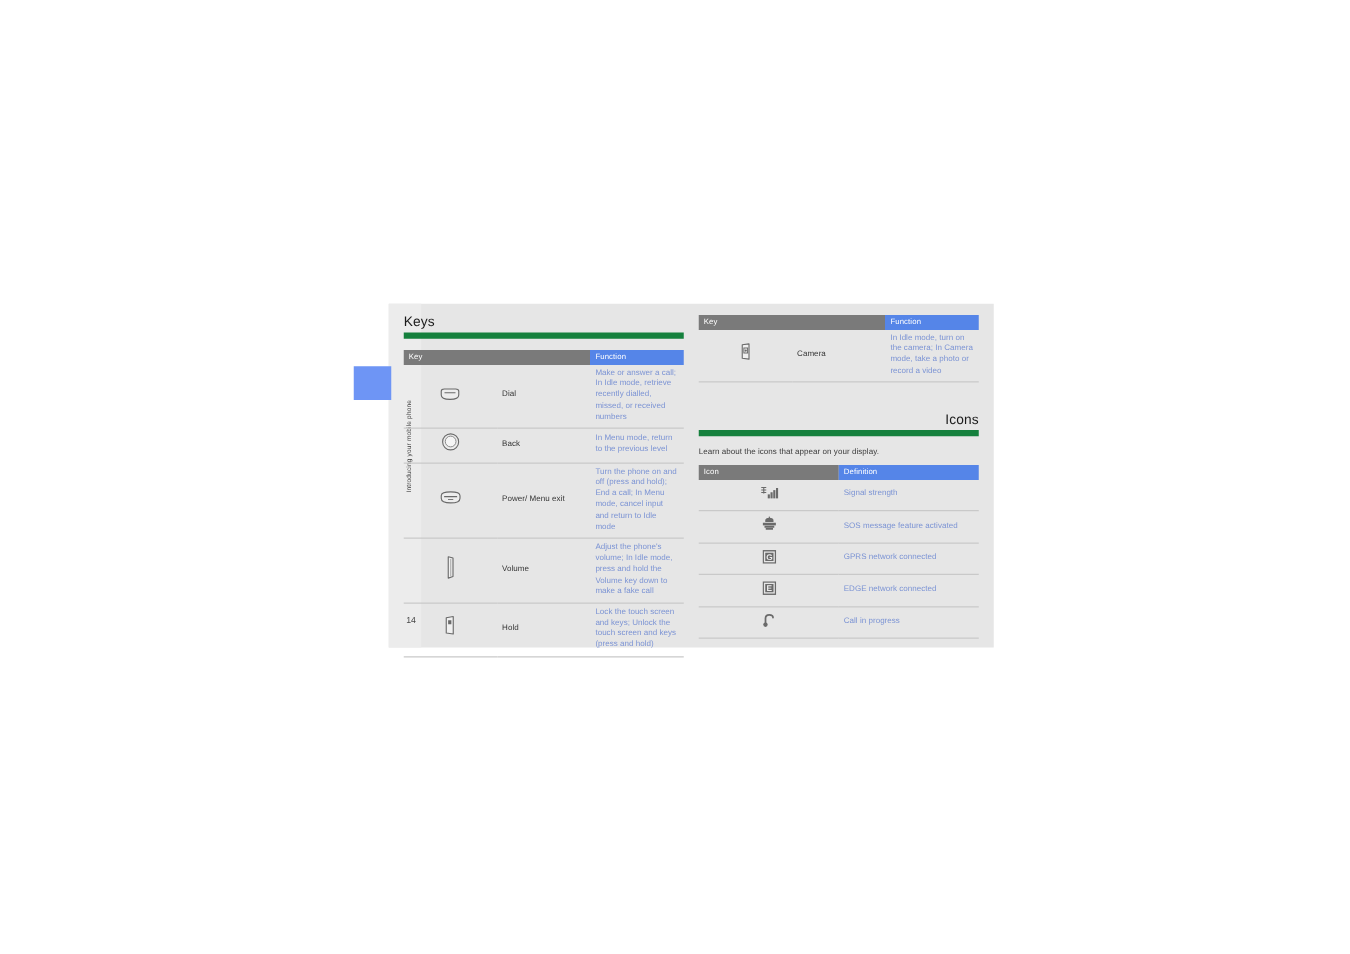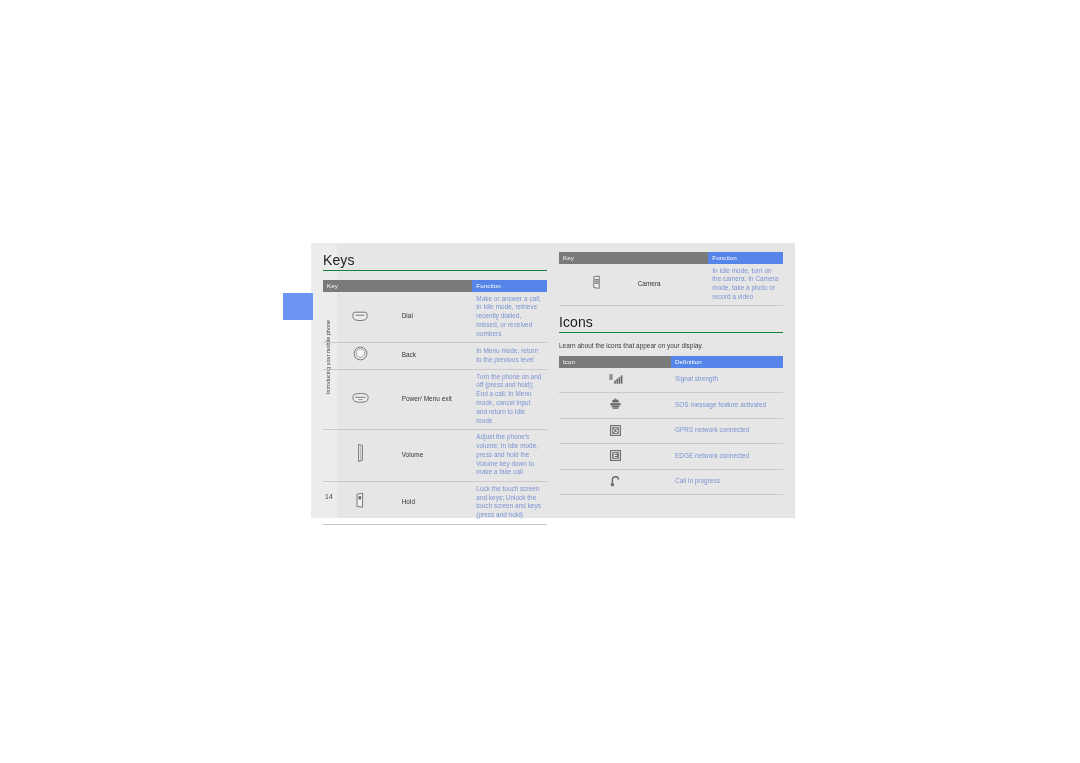--- a/index.html
+++ b/index.html
@@ -77,24 +77,24 @@
 
   .col {
     position: absolute;
     top: 0;
     width: 224px;
   }
   .col-left  { left: 0px; }
   .col-right { left: 236px; }
 
   .section-title {
-    font-size: 14px;
+    font-size: 11px;
     color: #1b1b1b;
     padding-bottom: 2px;
-    border-bottom: 1px solid #15803d;
+    border-bottom: 5px solid #15803d;
     margin-bottom: 9px;
     letter-spacing: 0.1px;
   }
 
   .section-intro {
     font-size: 6.4px;
     color: #3a3a3a;
     margin-bottom: 7px;
     letter-spacing: 0.05px;
   }
@@ -283,21 +283,21 @@
                     <circle cx="4.6" cy="6.4" r="0.9" fill="#6a6a6a"></circle>
                   </svg>
                 </span>
               </td>
               <td class="c-name">Camera</td>
               <td class="c-desc">In Idle mode, turn on the camera; In Camera mode, take a photo or record a video</td>
             </tr>
           </tbody>
         </table>
 
-        <div class="section-title" style="margin-top:8px;">Icons</div>
+        <div class="section-title" style="margin-top:24px;text-align:right;">Icons</div>
         <div class="section-intro">Learn about the icons that appear on your display.</div>
 
         <table class="manual icons">
           <thead>
             <tr>
               <th class="h-key">Icon</th>
               <th class="h-func">Definition</th>
             </tr>
           </thead>
           <tbody>

